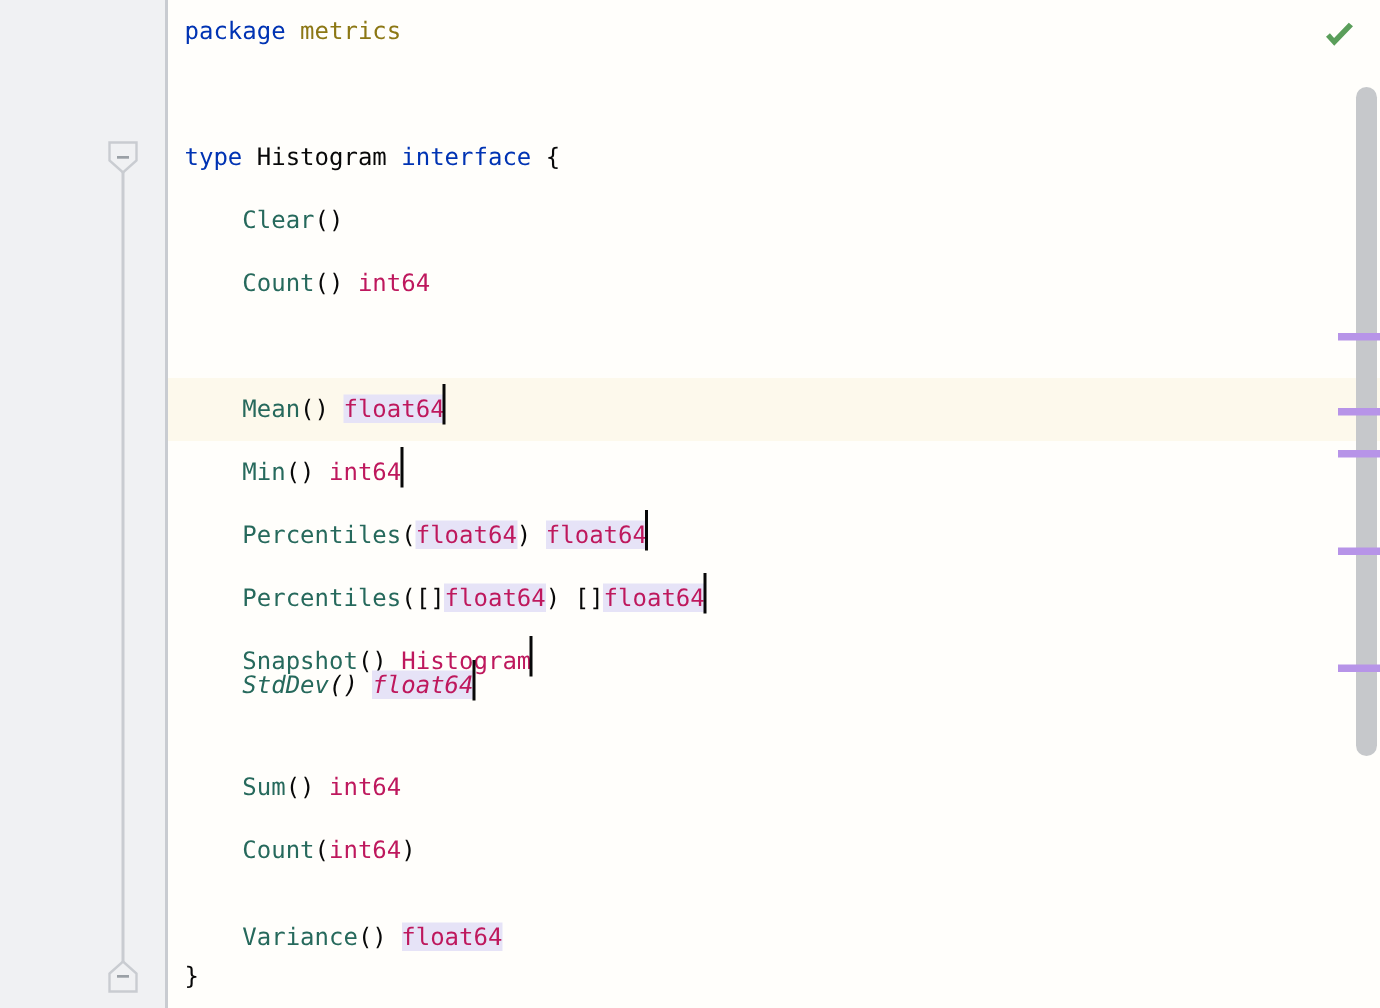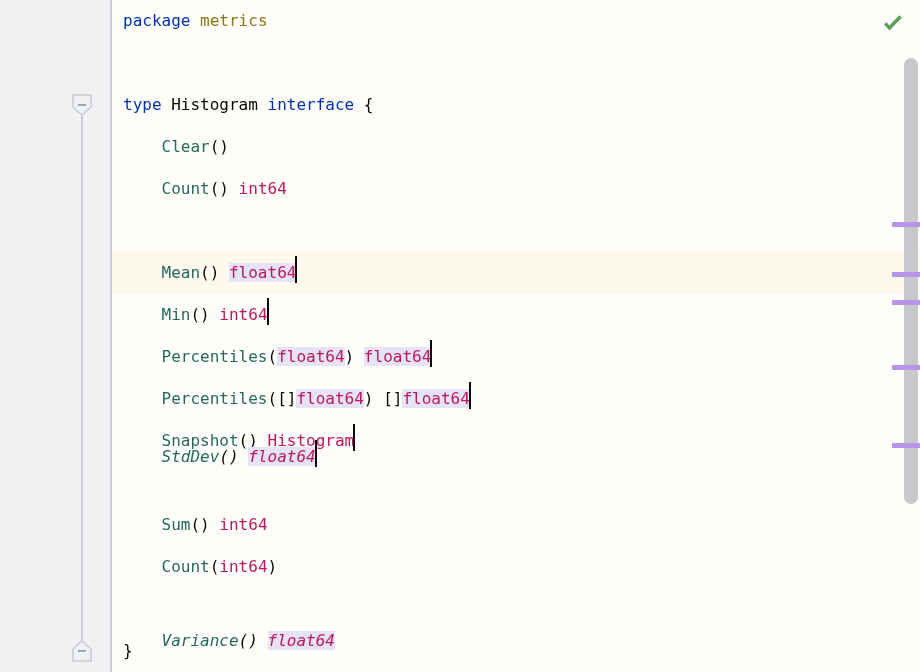--- a/index.html
+++ b/index.html
@@ -249,21 +249,21 @@
       <div class="code-line" style="top: 84px;"><span class="tok-keyword">type</span><span class="tok-plain"> </span><span class="tok-typename">Histogram</span><span class="tok-plain"> </span><span class="tok-keyword">interface</span><span class="tok-plain"> </span><span class="tok-punct">{</span></div>
       <div class="code-line" style="top: 168px;"><span class="tok-plain">    </span><span class="tok-method">Count</span><span class="tok-punct">()</span><span class="tok-plain"> </span><span class="tok-type">int64</span></div>
       <div class="code-line" style="top: 252px;"><span class="tok-plain">    </span><span class="tok-method">Mean</span><span class="tok-punct">()</span><span class="tok-plain"> </span><span class="tok-type occurrence">float64</span><span class="caret"></span></div>
       <div class="code-line" style="top: 294px; text-align: right;"><span class="tok-plain">    </span><span class="tok-method">Min</span><span class="tok-punct">()</span><span class="tok-plain"> </span><span class="tok-type">int64</span><span class="caret"></span></div>
       <div class="code-line" style="top: 336px;"><span class="tok-plain">    </span><span class="tok-method">Percentiles</span><span class="tok-punct">(</span><span class="tok-type occurrence">float64</span><span class="tok-punct">)</span><span class="tok-plain"> </span><span class="tok-type occurrence">float64</span><span class="caret"></span></div>
       <div class="code-line" style="top: 378px;"><span class="tok-plain">    </span><span class="tok-method">Percentiles</span><span class="tok-punct">(</span><span class="tok-punct">[]</span><span class="tok-type occurrence">float64</span><span class="tok-punct">)</span><span class="tok-plain"> </span><span class="tok-punct">[]</span><span class="tok-type occurrence">float64</span><span class="caret"></span></div>
       <div class="code-line" style="top: 420px;"><span class="tok-plain">    </span><span class="tok-method">Snapshot</span><span class="tok-punct">()</span><span class="tok-plain"> </span><span class="tok-type">Histogram</span><span class="caret"></span></div>
       <div class="code-line" style="top: 436px; font-style: italic;"><span class="tok-plain">    </span><span class="tok-method">StdDev</span><span class="tok-punct">()</span><span class="tok-plain"> </span><span class="tok-type occurrence">float64</span><span class="caret"></span></div>
       <div class="code-line" style="top: 504px;"><span class="tok-plain">    </span><span class="tok-method">Sum</span><span class="tok-punct">()</span><span class="tok-plain"> </span><span class="tok-type">int64</span></div>
       <div class="code-line" style="top: 546px;"><span class="tok-plain">    </span><span class="tok-method">Count</span><span class="tok-punct">(</span><span class="tok-type">int64</span><span class="tok-punct">)</span></div>
-      <div class="code-line" style="top: 620px; font-style: italic;"><span class="tok-plain">    </span><span class="tok-method">Variance</span><span class="tok-punct">()</span><span class="tok-plain"> </span><span class="tok-type occurrence">float64</span></div>
+      <div class="code-line" style="top: 604px;"><span class="tok-plain">    </span><span class="tok-method">Variance</span><span class="tok-punct">()</span><span class="tok-plain"> </span><span class="tok-type occurrence">float64</span></div>
       <div class="code-line" style="top: 630px;"><span class="tok-punct">}</span></div>
     </div>
 
   <div id="inspection-check">
     <svg width="26" height="26" viewBox="0 0 26 26">
       <path d="M4 13.5 L9.5 19.5 L22 6.5 L19.2 4.2 L9.4 14.4 L6.6 11.2 Z" fill="#5a9e5a"></path>
     </svg>
   </div>
 
   <div id="scrollbar-track">

